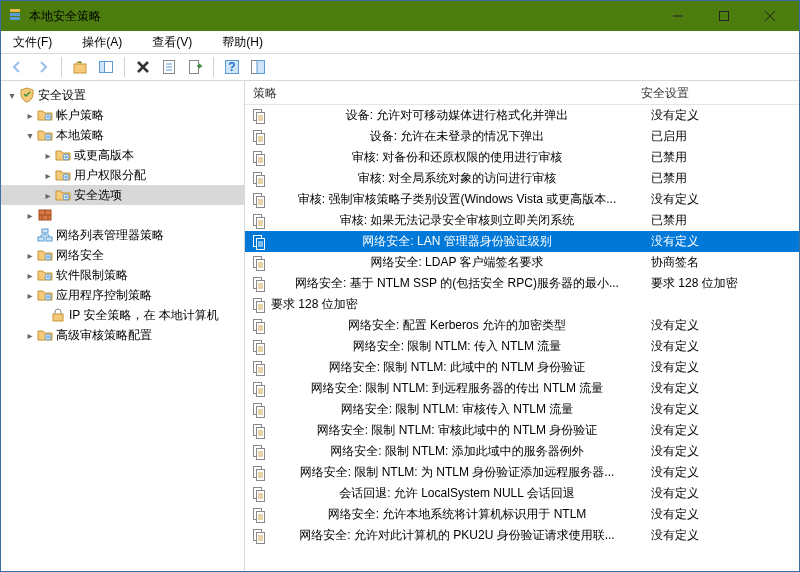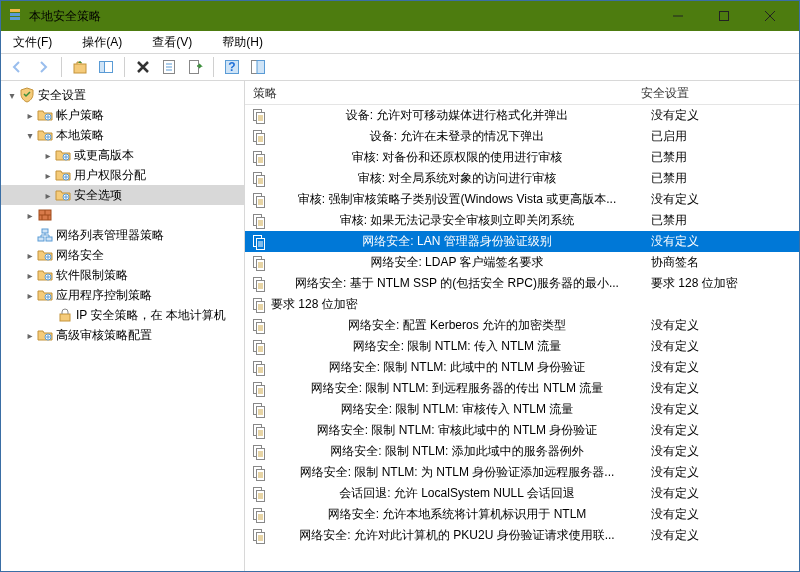--- a/index.html
+++ b/index.html
@@ -252,21 +252,21 @@
           <span class="twisty">▸</span>
           <span class="ticon">
             <svg width="16" height="16">
               <path d="M1 4h5l1 2h8v7H1z" fill="#f5cb7a" stroke="#c4933a"></path>
               <circle cx="11" cy="10" r="3" fill="#fff" stroke="#5a9bd5"></circle>
               <path d="M11 8v4M9 10h4" stroke="#5a9bd5"></path>
             </svg>
           </span>
           <span class="label">应用程序控制策略</span>
         </div>
-        <div class="tree-node" style="padding-left: 14px; margin-left: 28px;">
+        <div class="tree-node" style="padding-left: 35px;">
           <span class="twisty"></span>
           <span class="ticon">
             <svg width="16" height="16">
               <rect x="3" y="7" width="10" height="7" fill="#f5cb7a" stroke="#c4933a"></rect>
               <path d="M5 7V5a3 3 0 016 0v2" fill="none" stroke="#888"></path>
             </svg>
           </span>
           <span class="label">IP 安全策略，在 本地计算机</span>
         </div>
         <div class="tree-node" style="padding-left: 22px;">

